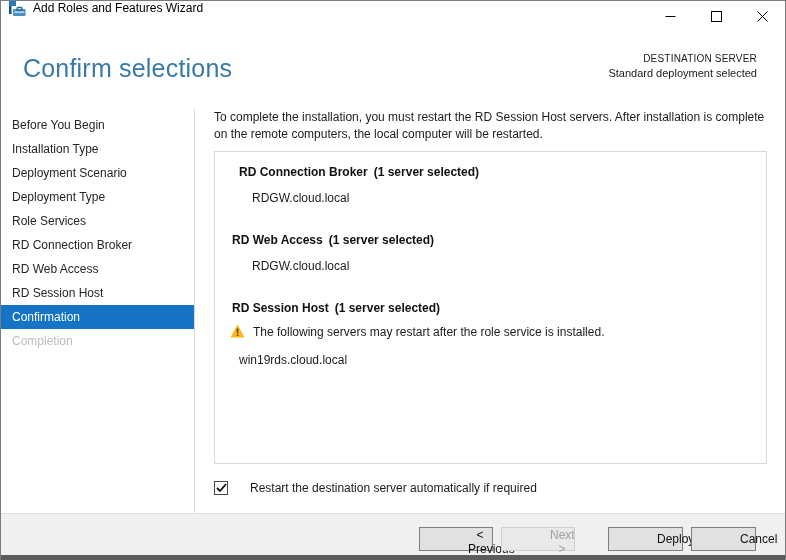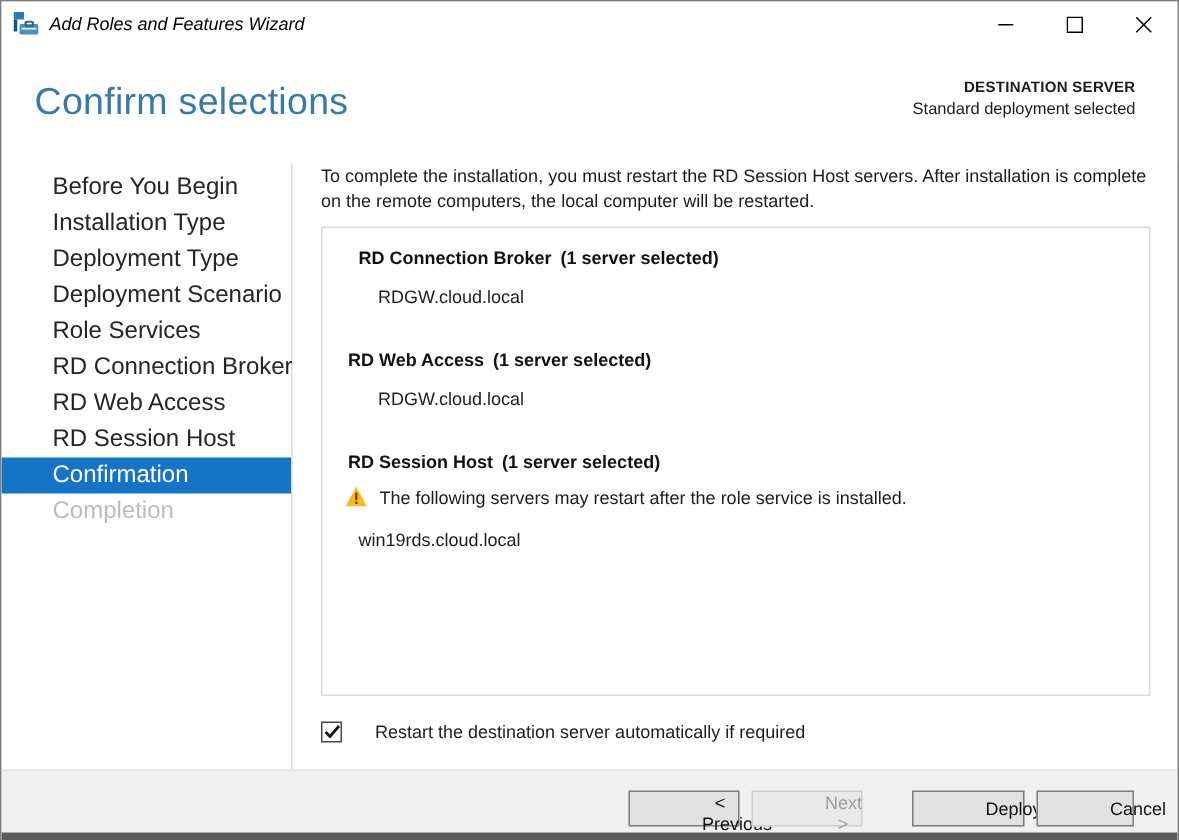--- a/index.html
+++ b/index.html
@@ -15,51 +15,51 @@
     background: #ffffff;
     border-left: 1px solid #7c7c7c;
     border-right: 1px solid #7c7c7c;
     border-top: 1px solid #7c7c7c;
     overflow: hidden;
   }
   
   .titlebar {
     position: absolute; left: 0; top: 0; right: 0; height: 30px;
     background: #ffffff;
-    display: flex; align-items: center; font-style: italic;
+    display: flex; align-items: flex-start;
   }
   .titlebar .app-icon { margin-left: 8px; width: 17px; height: 16px; flex: 0 0 auto; }
   .titlebar .title-text {
     margin-left: 7px; font-size: 12px; color: #000000;
   }
   .caption-buttons {
     position: absolute; right: 0; top: 0; height: 30px; display: flex;
   }
   .caption-btn {
     width: 46px; height: 30px; display: flex; align-items: center; justify-content: center;
     cursor: default;
   }
   
   .header { position: absolute; left: 0; top: 31px; right: 0; height: 77px; background: #fff; }
   .page-title {
     position: absolute; left: 22px; top: 22px;
     font-size: 25px; font-weight: 300; color: #3879a8; letter-spacing: 0.2px;
     white-space: nowrap;
   }
   .destination { position: absolute; right: 28px; top: 21px; text-align: right; color: #1a1a1a; }
-  .destination .dest-label { font-size: 10px; font-weight: 700; letter-spacing: 0.2px; }
+  .destination .dest-label { font-size: 10px; font-weight: 400; letter-spacing: 0.2px; }
   .destination .dest-value { font-size: 11px; margin-top: 3px; }
   
   .sidebar {
     position: absolute; left: 0; top: 108px; width: 194px; bottom: 47px;
     background: #fff; border-right: 1px solid #d9d9d9; padding-top: 4px;
   }
   .nav-item {
-    height: 24px; line-height: 24px; padding-left: 34px;
-    font-size: 16px; color: #252525; white-space: nowrap; cursor: default;
+    height: 24px; line-height: 24px; padding-left: 11px;
+    font-size: 12px; color: #252525; white-space: nowrap; cursor: default;
   }
   .nav-item.active { background: #1574c5; color: #ffffff; }
   .nav-item.disabled { color: #bcbcbc; }
   
   .content { position: absolute; left: 195px; top: 108px; right: 1px; bottom: 47px; background: #fff; }
   .intro {
     position: absolute; left: 18px; top: 0; width: 557px;
     font-size: 12px; line-height: 16.5px; color: #1c1c1c;
   }
   .confirm-panel {
@@ -148,22 +148,22 @@
     <div class="page-title">Confirm selections</div>
     <div class="destination">
       <div class="dest-label">DESTINATION SERVER</div>
       <div class="dest-value">Standard deployment selected</div>
     </div>
   </div>
 
   <div class="sidebar">
     <div class="nav-item">Before You Begin</div>
     <div class="nav-item">Installation Type</div>
+    <div class="nav-item">Deployment Scenario</div>
     <div class="nav-item">Deployment Type</div>
-    <div class="nav-item">Deployment Scenario</div>
     <div class="nav-item">Role Services</div>
     <div class="nav-item">RD Connection Broker</div>
     <div class="nav-item">RD Web Access</div>
     <div class="nav-item">RD Session Host</div>
     <div class="nav-item active">Confirmation</div>
     <div class="nav-item disabled">Completion</div>
   </div>
 
   <div class="content">
     <p class="intro">To complete the installation, you must restart the RD Session Host servers. After installation is complete on the remote computers, the local computer will be restarted.</p>

